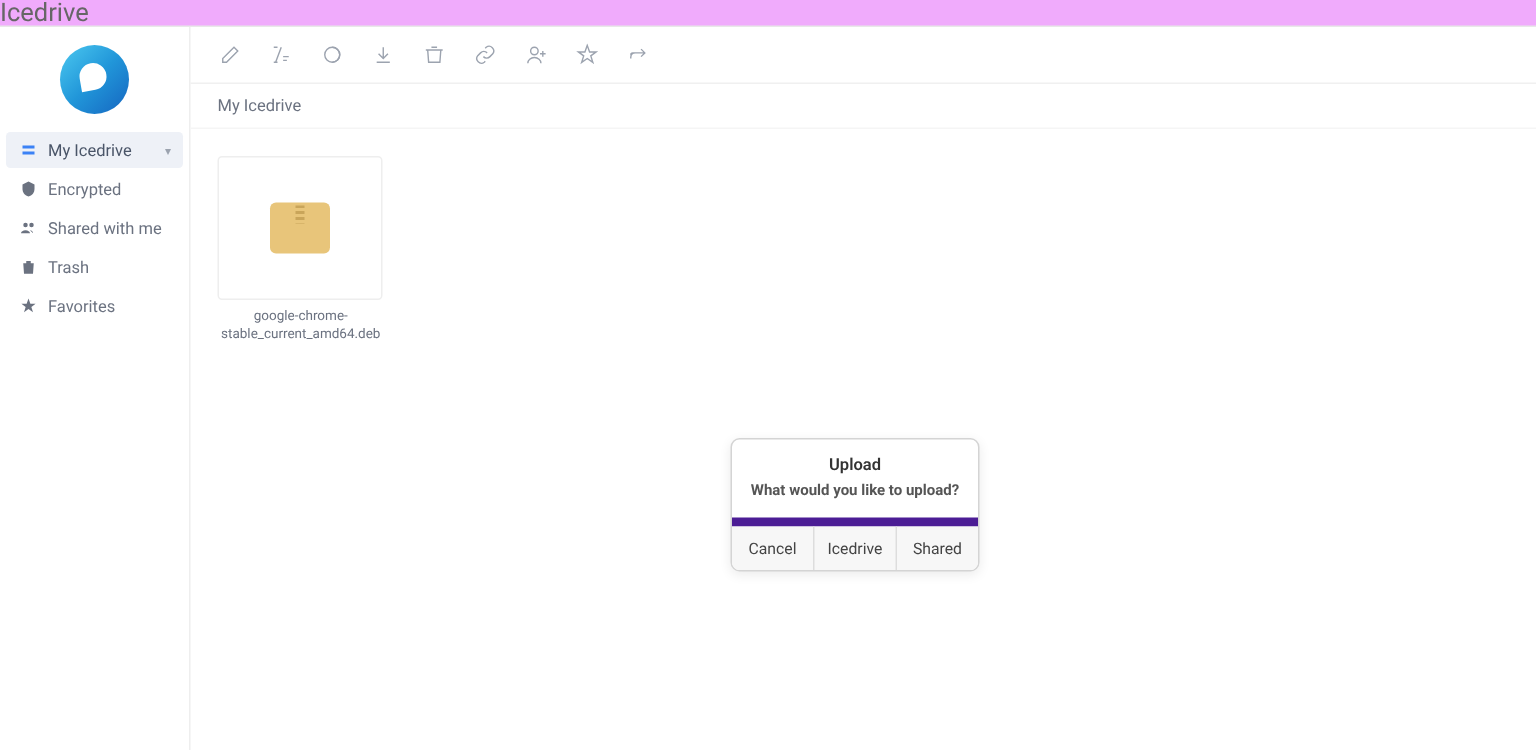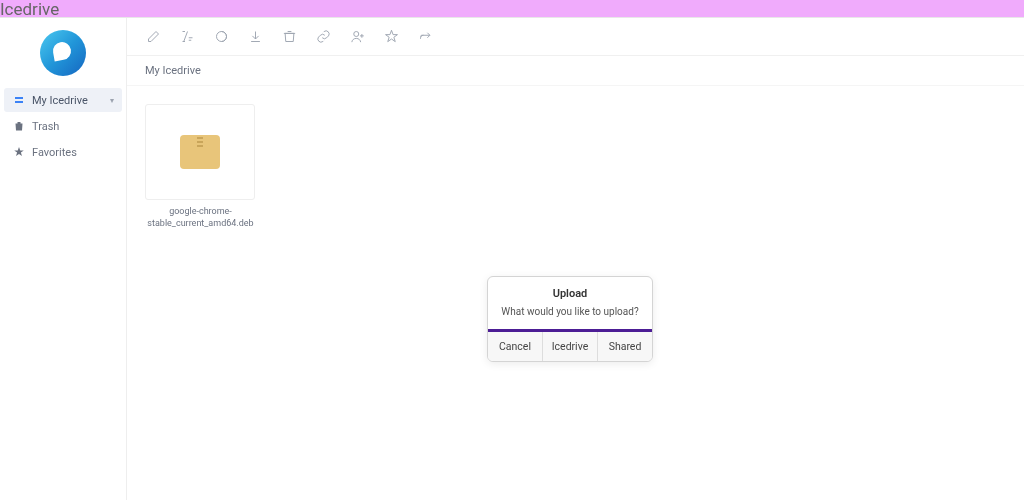--- a/index.html
+++ b/index.html
@@ -23,25 +23,25 @@
 .toolbar { height: 38px; display: flex; align-items: center; padding: 0 18px; gap: 18px; border-bottom: 1px solid #f0f0f0; }
 .toolbar .tbtn { width: 16px; height: 16px; display: flex; align-items: center; justify-content: center; color: #9ca3af; cursor: pointer; }
 .toolbar .tbtn svg { width: 15px; height: 15px; fill: none; stroke: currentColor; stroke-width: 1.5; }
 .breadcrumb { padding: 8px 18px; font-size: 11px; color: #6b7280; border-bottom: 1px solid #f5f5f5; }
 .content { flex: 1; padding: 18px; position: relative; }
 .file-tile { width: 111px; text-align: center; }
 .file-thumb { width: 110px; height: 96px; border: 1px solid #eee; border-radius: 3px; display: flex; align-items: center; justify-content: center; background: #fff; }
 .archive-icon { width: 40px; height: 34px; background: #e8c57a; border-radius: 4px; position: relative; }
 .archive-icon::before { content: ""; position: absolute; top: 2px; left: 50%; transform: translateX(-50%); width: 6px; height: 12px; background: repeating-linear-gradient(to bottom, #c9a55a 0, #c9a55a 2px, #e8c57a 2px, #e8c57a 4px); }
 .file-name { font-size: 9px; color: #6b7280; margin-top: 6px; line-height: 1.3; word-break: break-word; }
-.dialog { position: absolute; top: 190px; left: 360px; width: 166px; background: #fff; border: 1px solid #d4d4d4; border-radius: 6px; box-shadow: 0 2px 8px rgba(0,0,0,0.08); overflow: hidden; }
+.dialog { position: absolute; top: 206px; left: 360px; width: 166px; background: #fff; border: 1px solid #d4d4d4; border-radius: 6px; box-shadow: 0 2px 8px rgba(0,0,0,0.08); overflow: hidden; }
 .dialog-body { padding: 10px 8px 12px; text-align: center; }
 .dialog-title { font-size: 11px; font-weight: 600; color: #333; margin-bottom: 6px; }
-.dialog-msg { font-size: 10px; color: #555; }
-.dialog-buttons { display: flex; border-top: 3px solid #4c1d95; }
+.dialog-msg { font-size: 10px; color: #555; font-weight: bold; }
+.dialog-buttons { display: flex; border-top: 6px solid #4c1d95; }
 .dialog-buttons button { flex: 1; border: none; background: #f7f7f7; padding: 8px 0; font-size: 10.5px; color: #444; cursor: pointer; }
 .dialog-buttons button + button { border-left: 1px solid #ddd; }
 </style>
 </head>
 <body>
 
 <div class="titlebar">
   <span>Icedrive</span>
 </div>
 
@@ -52,20 +52,36 @@
     </div>
     <nav class="nav">
       <div class="nav-item active">
         <span class="icon">
             <svg viewBox="0 0 24 24">
               <path d="M4 6h16v4H4zM4 14h16v4H4z"></path>
             </svg>
           </span>
         <span>My Icedrive</span>
         <span class="chev">▾</span>
+      </div>
+      <div class="nav-item">
+        <span class="icon">
+            <svg viewBox="0 0 24 24">
+              <path d="M12 2l8 4v6c0 5-3.5 9-8 10-4.5-1-8-5-8-10V6l8-4z"></path>
+            </svg>
+          </span>
+        <span>Encrypted</span>
+      </div>
+      <div class="nav-item">
+        <span class="icon">
+            <svg viewBox="0 0 24 24">
+              <path d="M8 11a3 3 0 100-6 3 3 0 000 6zM16 11a3 3 0 100-6 3 3 0 000 6zM2 19c0-2.2 2.7-4 6-4s6 1.8 6 4M14 15c2.5.2 4 1.8 4 4"></path>
+            </svg>
+          </span>
+        <span>Shared with me</span>
       </div>
       <div class="nav-item">
         <span class="icon">
             <svg viewBox="0 0 24 24">
               <path d="M5 7h14l-1 14H6zM9 4h6v3H9zM3 7h18"></path>
             </svg>
           </span>
         <span>Trash</span>
       </div>
       <div class="nav-item">

